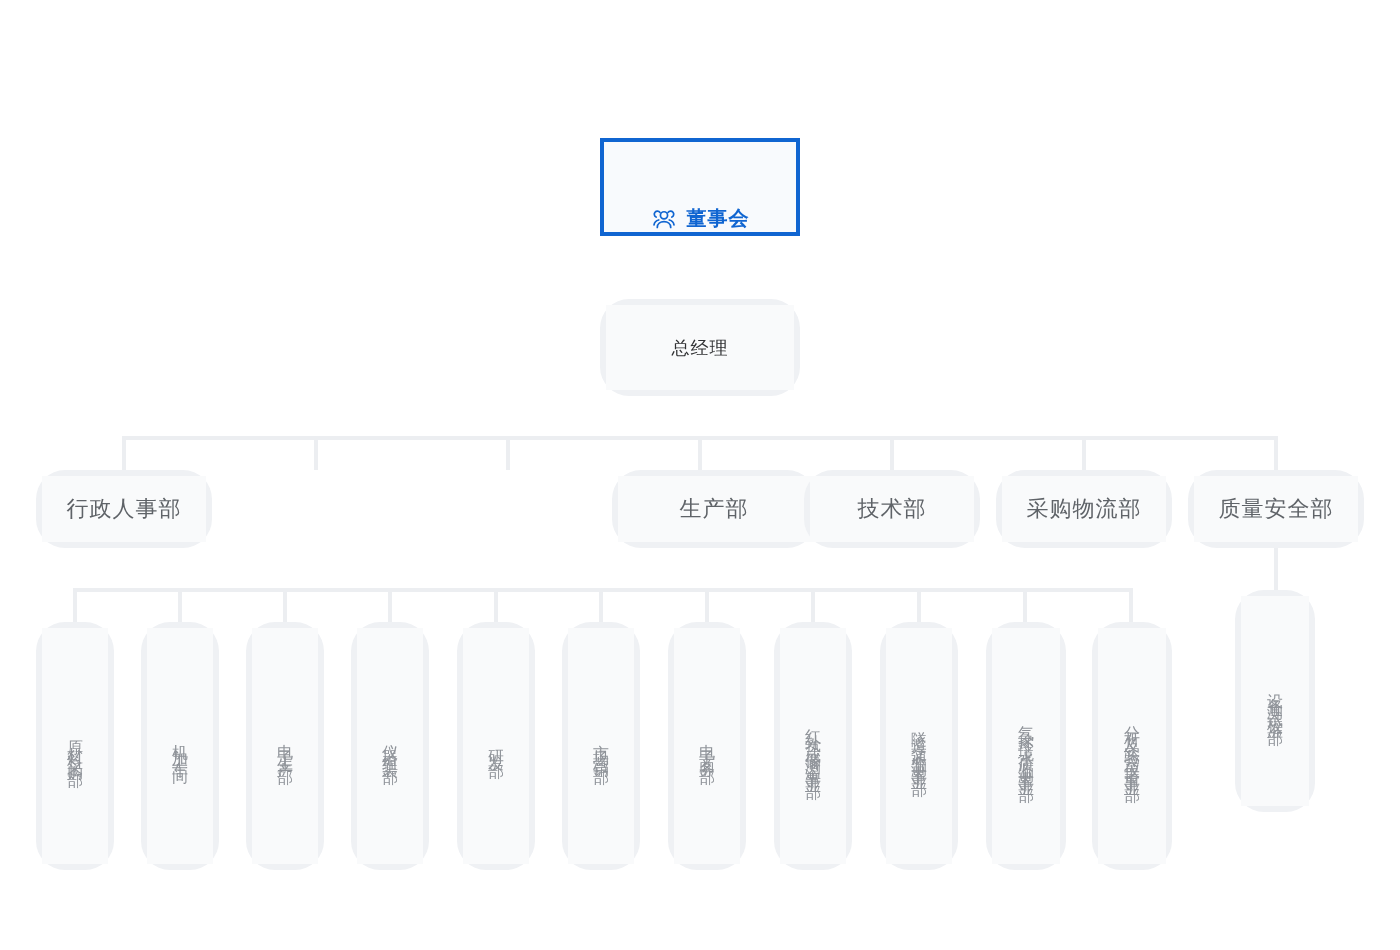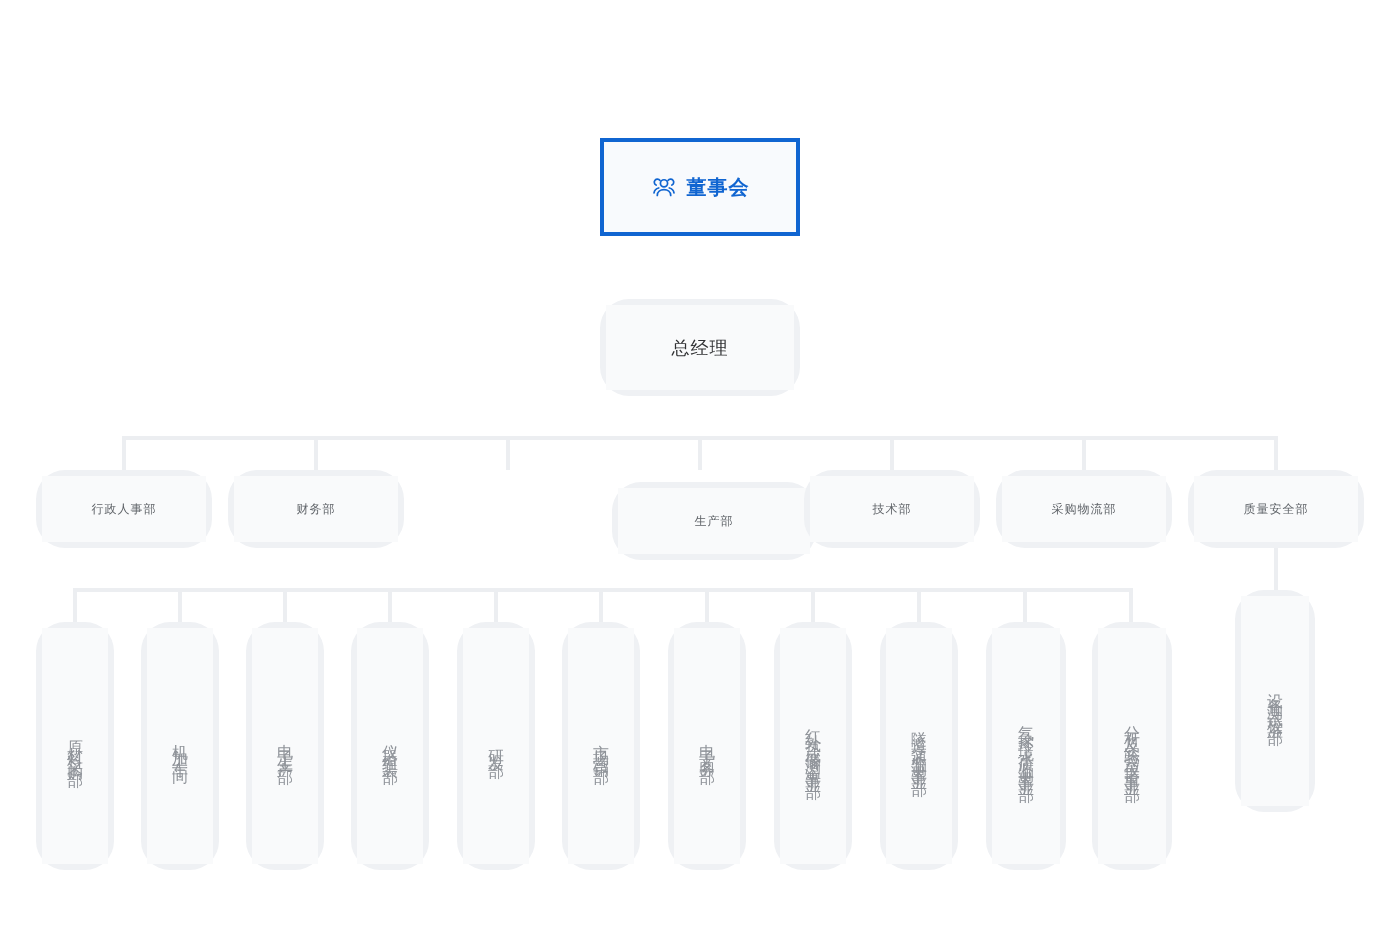--- a/index.html
+++ b/index.html
@@ -45,21 +45,21 @@
   }
   .gnode .inner {
     width: 100%;
     height: 100%;
     background: #f9fafb;
     display: flex;
     align-items: center;
     justify-content: center;
   }
   .gm-label { color: #303133; font-size: 18px; letter-spacing: 1px; }
-  .dept-label { color: #5f6368; font-size: 12px; letter-spacing: 1px; }
+  .dept-label { color: #5f6368; font-size: 22px; letter-spacing: 1px; }
   .vtext {
     writing-mode: vertical-rl;
     text-orientation: upright;
     color: #8f9399;
     font-size: 16px;
     letter-spacing: 6px;
     line-height: 1;
   }
 </style>
 </head>
@@ -84,21 +84,21 @@
   <div class="line" style="left:494px;top:592px;width:4px;height:30px;"></div>
   <div class="line" style="left:599px;top:592px;width:4px;height:30px;"></div>
   <div class="line" style="left:705px;top:592px;width:4px;height:30px;"></div>
   <div class="line" style="left:811px;top:592px;width:4px;height:30px;"></div>
   <div class="line" style="left:917px;top:592px;width:4px;height:30px;"></div>
   <div class="line" style="left:1023px;top:592px;width:4px;height:30px;"></div>
   <div class="line" style="left:1129px;top:592px;width:4px;height:30px;"></div>
 
   <div class="line" style="left:1274px;top:548px;width:4px;height:42px;"></div>
 
-  <div class="node-root" style="left:600px;top:138px;width:200px;height:98px;">
+  <div class="node-root" style="left:600px;top:138px;width:200px;height:98px;align-items:flex-end;">
     <span class="icon">
       <svg width="26" height="26" viewBox="0 0 24 24" fill="none" stroke="#1065d1" stroke-width="1.6" stroke-linecap="round">
         <circle cx="12" cy="8.6" r="3.3"></circle>
         <path d="M5.8 19.8c0-3.5 2.8-5.4 6.2-5.4s6.2 1.9 6.2 5.4"></path>
         <path d="M8.3 5.9a2.9 2.9 0 1 0-3.6 4.3"></path>
         <path d="M2.8 17.4c.4-2.6 2-4 4.3-4.5"></path>
         <path d="M15.7 5.9a2.9 2.9 0 1 1 3.6 4.3"></path>
         <path d="M21.2 17.4c-.4-2.6-2-4-4.3-4.5"></path>
       </svg>
     </span>
@@ -109,26 +109,21 @@
     <div class="inner">
         <span class="gm-label">总经理</span>
       </div>
   </div>
 
   <div class="gnode" style="left:36px;top:470px;width:176px;height:78px;">
     <div class="inner">
         <span class="dept-label">行政人事部</span>
       </div>
   </div>
-  <div class="gnode" style="left:228px;top:470px;width:176px;height:78px;">
-    <div class="inner">
-        <span class="dept-label">财务部</span>
-      </div>
-  </div>
-  <div class="gnode" style="left:612px;top:470px;width:204px;height:78px;margin-top:12px;">
+  <div class="gnode" style="left:612px;top:470px;width:204px;height:78px;">
     <div class="inner">
         <span class="dept-label">生产部</span>
       </div>
   </div>
   <div class="gnode" style="left:804px;top:470px;width:176px;height:78px;font-family:Liberation Mono, monospace;">
     <div class="inner">
         <span class="dept-label">技术部</span>
       </div>
   </div>
   <div class="gnode" style="left:996px;top:470px;width:176px;height:78px;">

